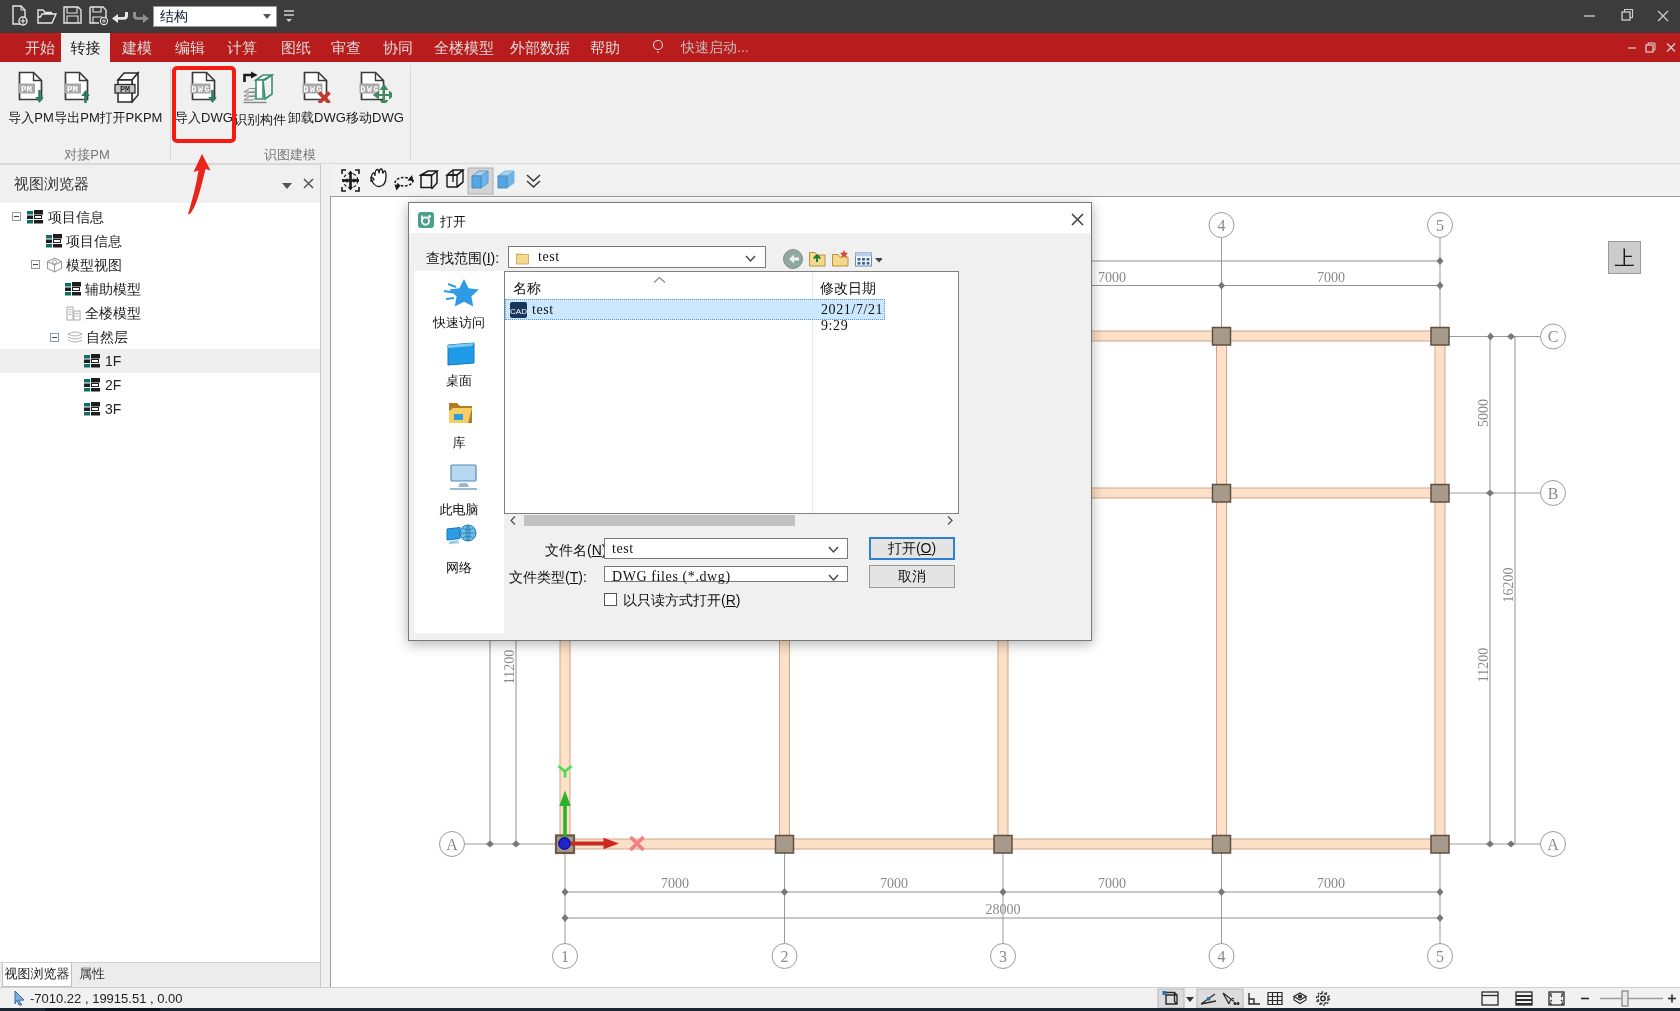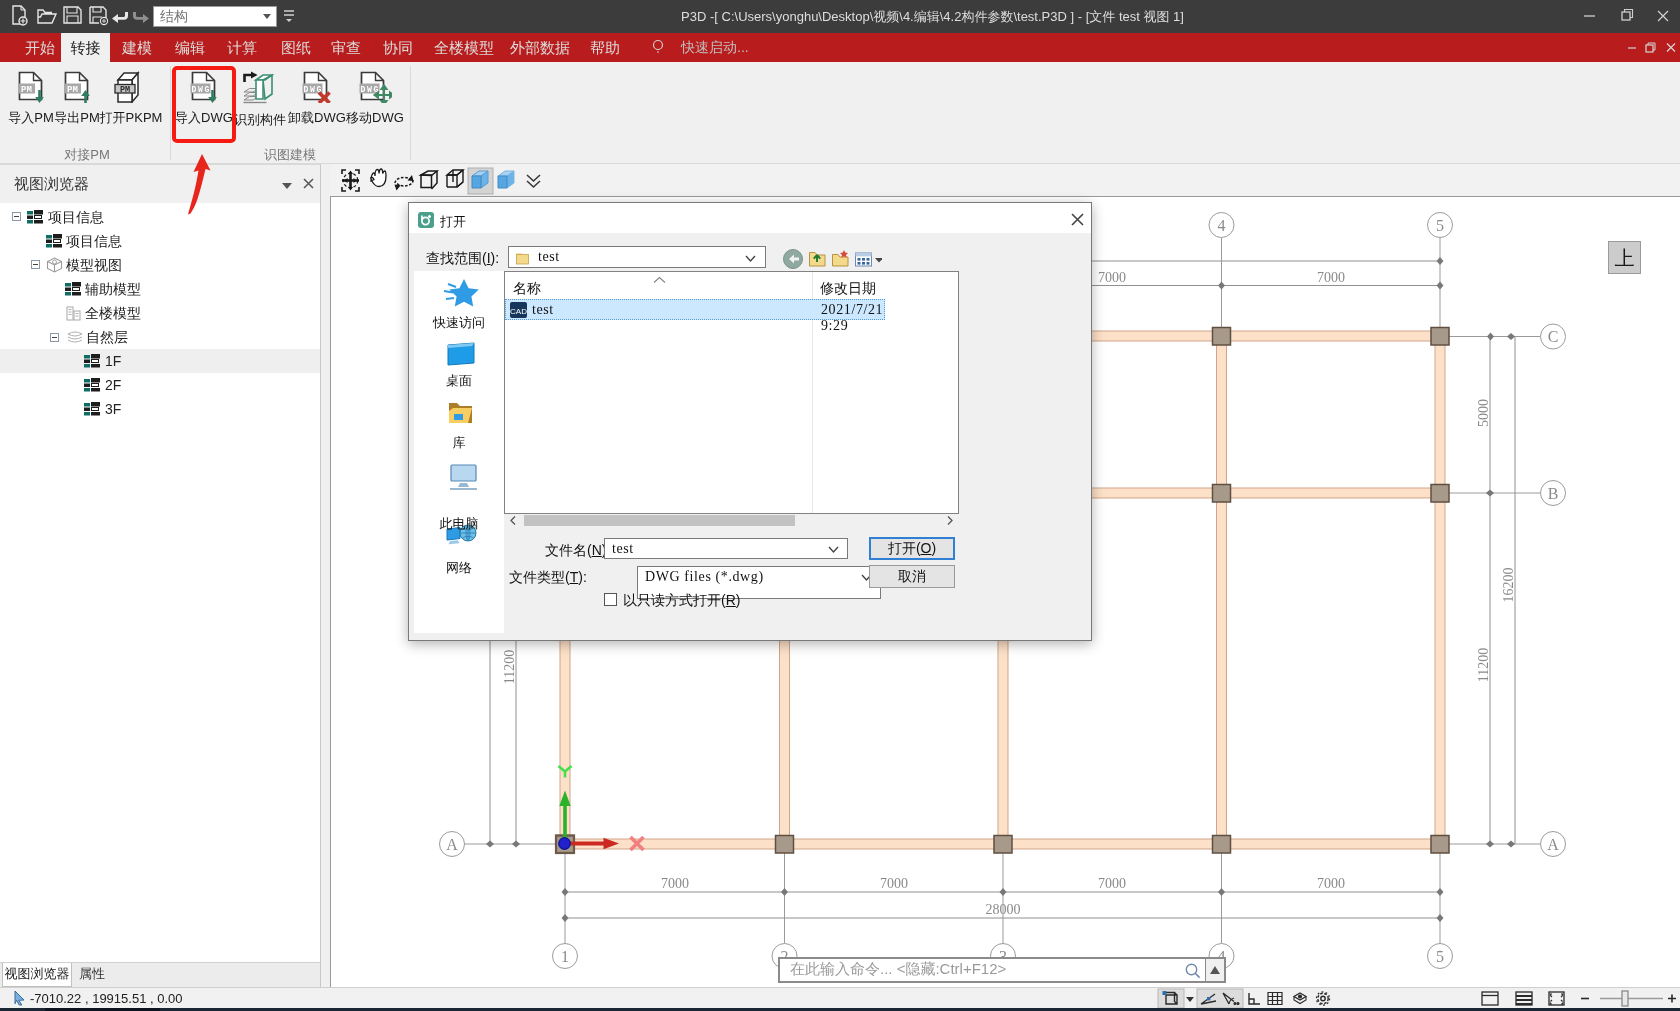--- a/index.html
+++ b/index.html
@@ -63,28 +63,27 @@
           <path d="M93 7 v5 h8 v-5 M93 23 v-6 h9" stroke-width="1.1"></path>
         <circle cx="104" cy="21" r="3.6" stroke-width="1.1"></circle>
           <circle cx="104" cy="21" r="1.2" stroke-width="1"></circle>
 
         <path d="M118 14 l-6 4.5 6 4.5 v-3.2 h6 c2.5 0 4 -1.8 4 -3.8 v-4 h-3 v3.5 c0 0.8 -0.6 1.5 -1.5 1.5 h-5.5 z" fill="#e6e6e6" stroke="none"></path>
 
         <path d="M143 14 l6 4.5 -6 4.5 v-3.2 h-6 c-2.5 0 -4 -1.8 -4 -3.8 v-4 h3 v3.5 c0 0.8 0.6 1.5 1.5 1.5 h5.5 z" fill="#8f8f8f" stroke="none"></path>
       </g>
     </svg>
     <div style="position:absolute;left:153px;top:6px;width:124px;height:21px;background:#fff;border:1px solid #999;">
-      <div style="position:absolute;left:6px;top:1px;font-size:14px;color:#737373;">结构</div>
+      <div style="position:absolute;left:6px;top:1px;font-size:14px;color:#0f172a;">结构</div>
       <div style="position:absolute;right:5px;top:7px;width:0;height:0;border-left:4px solid transparent;border-right:4px solid transparent;border-top:5px solid #555;"></div>
     </div>
     <svg width="20" height="20" style="position:absolute;left:281px;top:7px">
       <path d="M3 4 h10 M3 8 h10" stroke="#cfcfcf" stroke-width="1.3"></path>
       <path d="M5 12 l3 3 3 -3 z" fill="#cfcfcf"></path>
     </svg>
-    <div style="position:absolute;left:185px;top:0;width:1495px;height:33px;text-align:center;line-height:33px;font-size:13px;color:#dedede;">P3D -[ C:\Users\yonghu\Desktop\视频\4.编辑\4.2构件参数\test.P3D ] - [文件 test 视图 1]</div>
     <svg width="120" height="33" style="position:absolute;left:1560px;top:0">
       <g stroke="#cfcfcf" stroke-width="1.3" fill="none">
         <path d="M24 16 h11"></path>
         <rect x="62" y="12" width="8" height="8"></rect>
           <path d="M64.5 12 v-2.5 h8 v8 h-2.5" stroke-width="1.1"></path>
         <path d="M98 11 l10 10 M108 11 l-10 10"></path>
       </g>
     </svg>
   </div>
 
@@ -502,30 +501,20 @@
         <line x1="239" y1="646.5" x2="274" y2="646.5" stroke="#cc2a20" stroke-width="4.2"></line>
         <path d="M288 646.5 l-15.5 -5.7 v11.4 z" fill="#cc2a20"></path>
         <path d="M299.5 640 l13 13 M312.5 640 l-13 13" stroke="#f28080" stroke-width="3.6"></path>
         <circle cx="233.5" cy="646.5" r="5.7" fill="#2222cc" stroke="#111899" stroke-width="1.5"></circle>
       </g>
     </svg>
 
     <div style="position:absolute;left:1277px;top:44px;width:33px;height:33px;background:#ccc;border:1px solid #9a9a9a;text-align:center;line-height:33px;font-size:20px;color:#1a1a1a;">上</div>
   </div>
 
-  <div class="abs" id="cmdbar">
-    <div style="position:absolute;left:10px;top:1px;font-size:15px;color:#9a9a9a;">在此输入命令... &lt;隐藏:Ctrl+F12&gt;</div>
-    <svg width="18" height="18" style="position:absolute;left:404px;top:3px;">
-      <circle cx="7.5" cy="7.5" r="5.2" stroke="#7189a9" stroke-width="1.4" fill="none"></circle>
-      <path d="M11.3 11.3 l4.3 4.3" stroke="#7189a9" stroke-width="1.6"></path>
-    </svg>
-    <div style="position:absolute;left:425px;top:0px;width:19px;height:22px;background:#f0f0f0;border-left:1px solid #8a8a8a;">
-      <div style="position:absolute;left:4px;top:7px;width:0;height:0;border-left:5px solid transparent;border-right:5px solid transparent;border-bottom:8px solid #555;"></div>
-    </div>
-  </div>
 
   <div class="abs" id="statusbar">
     <svg width="16" height="16" style="position:absolute;left:12px;top:2px;">
       <path d="M3 1 l9 9 -5.2 0.3 3 4.7 -2.6 0 -2.7 -4.8 -1.5 3.5 z" fill="#7ab0e0" stroke="#3a6a9a" stroke-width="1"></path>
     </svg>
     <div style="position:absolute;left:30px;top:3px;font-size:13px;color:#222;">-7010.22 , 19915.51 , 0.00</div>
 
     <svg width="240" height="21" style="position:absolute;left:1155px;top:0;">
       <rect x="3" y="1" width="26" height="19" fill="#dcdcdc" stroke="#b8b8b8" stroke-width="1"></rect>
       <g stroke="#2a2a2a" stroke-width="1.4" fill="none">
@@ -651,21 +640,21 @@
       <g>
         <path d="M33 258 l13 -1.5 v11 l-13 1.5 z" fill="#2e9be4" stroke="#1578b8"></path>
         <path d="M36 270 l8 -0.8 1.5 3 -11 1 z" fill="#9ec8e8"></path>
         <circle cx="54" cy="262" r="8" fill="#6cc0ec" stroke="#2878a8" stroke-width="1"></circle>
         <path d="M46.5 262 h15 M54 254.5 v15 M48.5 257 c3.2 2.2 7.8 2.2 11 0 M48.5 267 c3.2 -2.2 7.8 -2.2 11 0 M54 254.5 c-2.6 1.8 -2.6 13.2 0 15 M54 254.5 c2.6 1.8 2.6 13.2 0 15" stroke="#2878a8" stroke-width="0.8" fill="none"></path>
       </g>
     </svg>
     <div style="position:absolute;left:5px;top:111px;width:90px;text-align:center;font-size:13px;color:#111;">快速访问</div>
     <div style="position:absolute;left:5px;top:169px;width:90px;text-align:center;font-size:13px;color:#111;">桌面</div>
     <div style="position:absolute;left:5px;top:231px;width:90px;text-align:center;font-size:13px;color:#111;">库</div>
-    <div style="position:absolute;left:5px;top:312px;width:90px;text-align:center;font-size:13px;color:#111;">此电脑</div>
+    <div style="position:absolute;left:5px;top:298px;width:90px;text-align:center;font-size:13px;color:#111;">此电脑</div>
     <div style="position:absolute;left:5px;top:356px;width:90px;text-align:center;font-size:13px;color:#111;">网络</div>
 
     <div style="position:absolute;left:95px;top:68px;width:455px;height:243px;background:#fff;border:1px solid #828282;">
       <div style="position:absolute;left:8px;top:8px;font-size:14px;color:#111;">名称</div>
       <svg width="14" height="8" style="position:absolute;left:148px;top:4px;">
         <path d="M1 6.5 l5.5 -5 5.5 5" stroke="#888" stroke-width="1.2" fill="none"></path>
       </svg>
       <div style="position:absolute;left:307px;top:0px;width:1px;height:241px;background:#e0e8f0;"></div>
       <div style="position:absolute;left:315px;top:8px;font-size:14px;color:#111;">修改日期</div>
       <div style="position:absolute;left:0px;top:27px;width:380px;height:21px;background:#cce8ff;border:1px dotted #5599d8;">
@@ -691,21 +680,21 @@
     <div class="dlbl" style="left:100px;top:339px;margin-left:36px;">文件名(<u>N</u>):</div>
     <div class="dcombo" style="left:195px;top:335px;width:244px;height:21px;">
       <div class="mono" style="position:absolute;left:7px;top:2px;font-size:14px;color:#111;">test</div>
       <svg width="12" height="8" style="position:absolute;right:7px;top:7px;">
         <path d="M1 1 l4.5 5 4.5 -5" stroke="#444" stroke-width="1.4" fill="none"></path>
       </svg>
     </div>
     <div style="position:absolute;left:460px;top:334px;width:86px;height:23px;background:#e4e4e4;border:2px solid #2f7fd3;text-align:center;line-height:19px;font-size:14px;color:#111;">打开(<u>O</u>)</div>
 
     <div class="dlbl" style="left:100px;top:366px;">文件类型(<u>T</u>):</div>
-    <div class="dcombo" style="left:195px;top:363px;width:244px;height:33px;margin-left:33px;">
+    <div class="dcombo" style="left:195px;top:363px;width:244px;height:16px;">
       <div class="mono" style="position:absolute;left:7px;top:2px;font-size:14px;color:#111;">DWG files (*.dwg)</div>
       <svg width="12" height="8" style="position:absolute;right:7px;top:7px;">
         <path d="M1 1 l4.5 5 4.5 -5" stroke="#444" stroke-width="1.4" fill="none"></path>
       </svg>
     </div>
     <div style="position:absolute;left:460px;top:362px;width:86px;height:23px;background:#e4e4e4;border:1px solid #9a9a9a;text-align:center;line-height:21px;font-size:14px;color:#111;">取消</div>
 
     <div style="position:absolute;left:195px;top:390px;width:13px;height:13px;background:#fff;border:1px solid #555;"></div>
     <div class="dlbl" style="left:214px;top:389px;">以只读方式打开(<u>R</u>)</div>
   </div>

